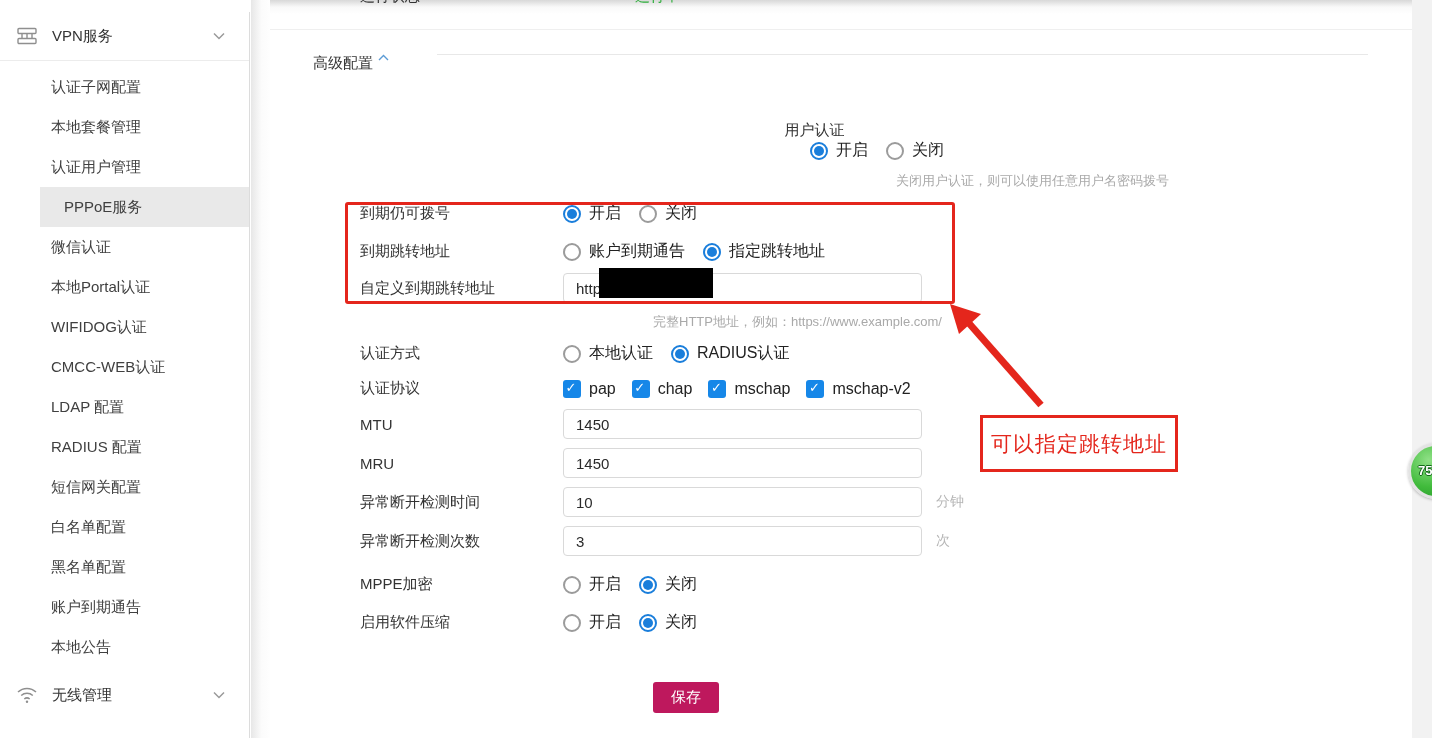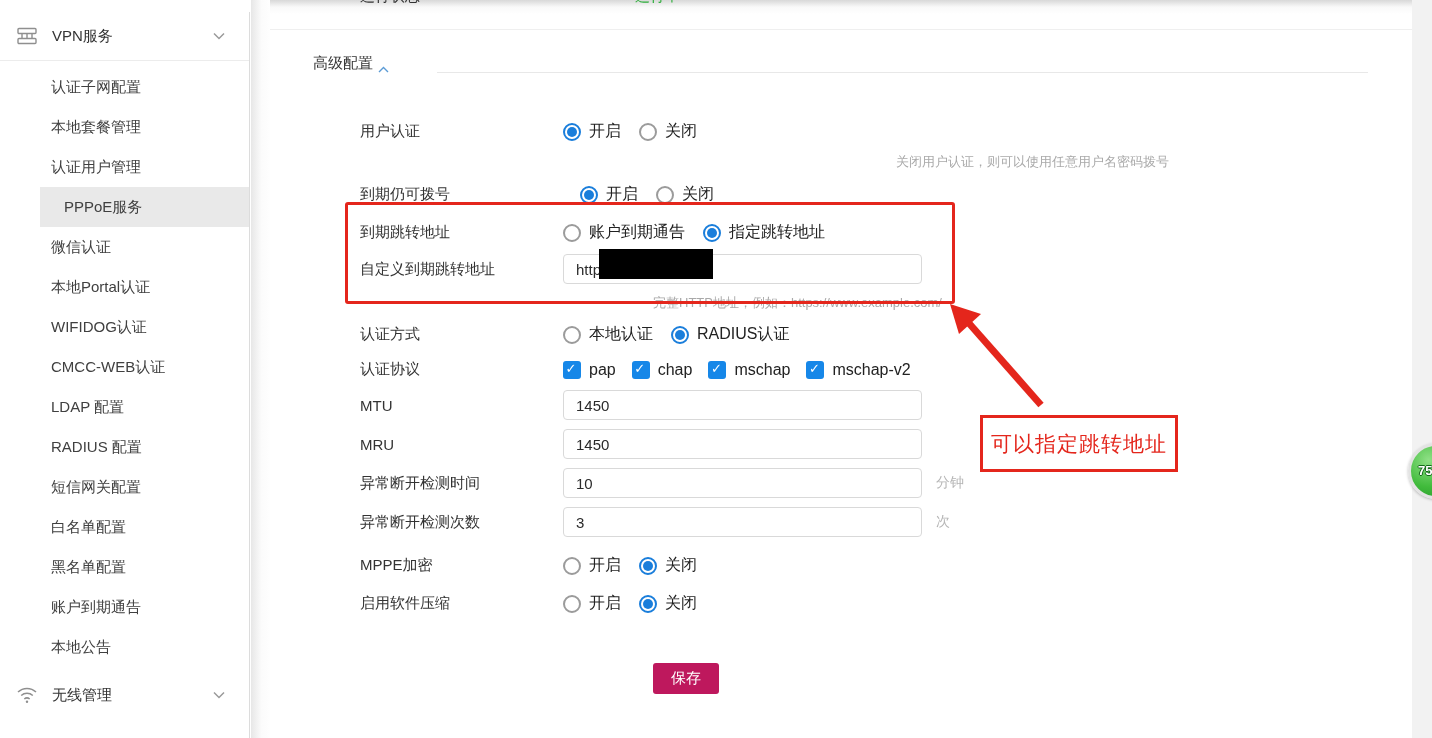--- a/index.html
+++ b/index.html
@@ -29,21 +29,21 @@
 
   
   .content { position:absolute; left:270px; top:0; width:1142px; height:738px; background:#fff; }
   .cut-row { position:relative; height:30px; overflow:hidden;
     background:linear-gradient(to bottom,#d8d8d8,#f9f9f9 7px,#ffffff 14px);
     border-bottom:1px solid #efefef; }
   .cut-row-inner { position:absolute; top:-13px; left:0; display:flex; font-size:15px; }
   .cut-row-inner .cr-label { margin-left:90px; color:#333; }
   .cut-row-inner .cr-value { margin-left:215px; color:#2fae3c; }
 
-  .section-head { display:flex; align-items:flex-end; margin:24px 44px 12px 43px; }
+  .section-head { display:flex; align-items:flex-start; margin:24px 44px 12px 43px; }
   .section-title { font-size:15px; color:#333; }
   .section-caret { margin-left:5px; display:flex; }
   .section-line { flex:1; margin-left:48px; border-top:1px solid #e8e8e8; }
 
   .form { margin-left:90px; }
   .frow { display:flex; align-items:center; }
   .flabel { width:203px; font-size:15px; color:#333; flex-shrink:0; }
   .fctrl { display:flex; align-items:center; }
   .helper { margin-left:293px; font-size:13px; color:#a9a9a9; }
 
@@ -58,21 +58,21 @@
   .checkbox { width:18px; height:18px; border-radius:3px; background:#1687e8; position:relative; }
   .checkbox::after { content:'✓'; position:absolute; left:2.5px; top:0.5px; color:#fff; font-size:13px; font-weight:bold; }
 
   .tinput { width:359px; height:30px; border:1px solid #d9d9d9; border-radius:4px;
     padding:0 12px; font-size:15px; color:#2b2b2b; outline:none;
     font-family:"Liberation Sans","DejaVu Sans",sans-serif; background:#fff; }
   .input-wrap { position:relative; }
   .redact { position:absolute; left:36px; top:-5px; width:114px; height:30px; background:#000; z-index:3; }
   .unit { margin-left:14px; font-size:14px; color:#b5b5b5; }
 
-  .mt-r1 { margin-top:48px; }  .mt-h1 { margin-top:11px;text-align:center; }  .mt-r2 { margin-top:13px;gap:17px; }
+  .mt-r1 { margin-top:48px;flex-direction:column; }  .mt-h1 { margin-top:11px;text-align:center; }  .mt-r2 { margin-top:13px; }
   .mt-r3 { margin-top:17px; }  .mt-r4 { margin-top:11px; }  .mt-h2 { margin-top:10px; }
   .mt-r5 { margin-top:12px; }  .mt-r6 { margin-top:15px; }  .mt-r7 { margin-top:11px; }
   .mt-io { margin-top:9px; }   .mt-r11 { margin-top:18px; } .mt-r12 { margin-top:17px; }
 
   .save-btn { display:block; margin:49px 0 0 293px; width:66px; height:31px; background:#be185d;
     color:#fff; font-size:15px; border:none; border-radius:3px; cursor:pointer;
     font-family:"Liberation Sans","DejaVu Sans",sans-serif; }
 
   
   .anno-rect { position:absolute; left:345px; top:202px; width:610px; height:102px;

